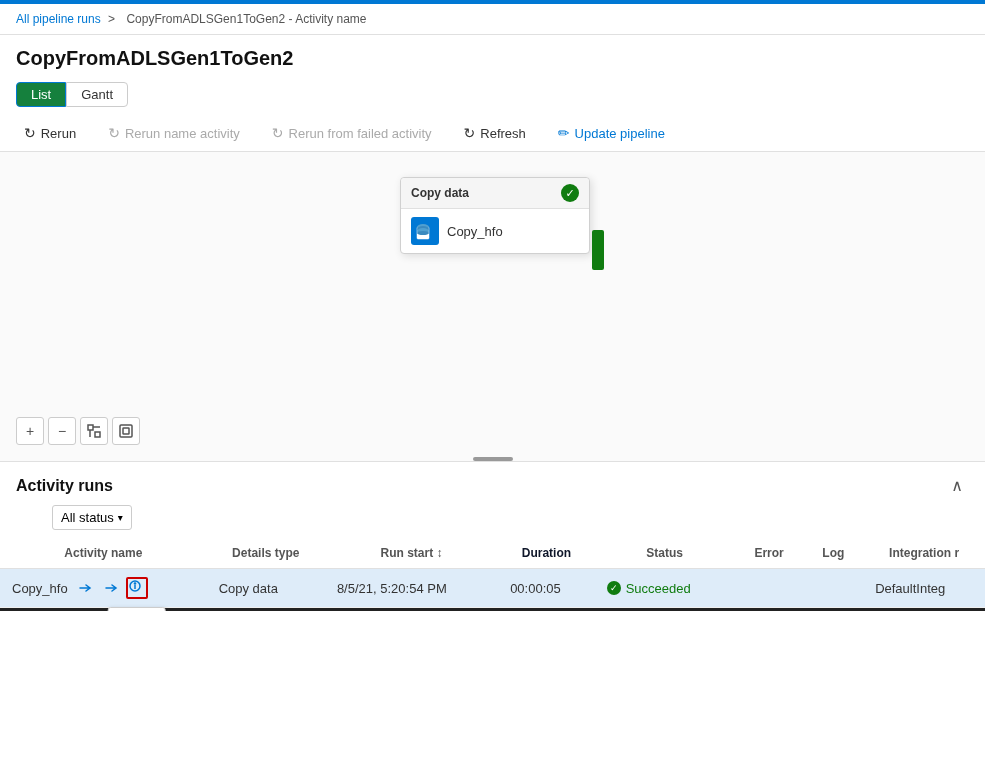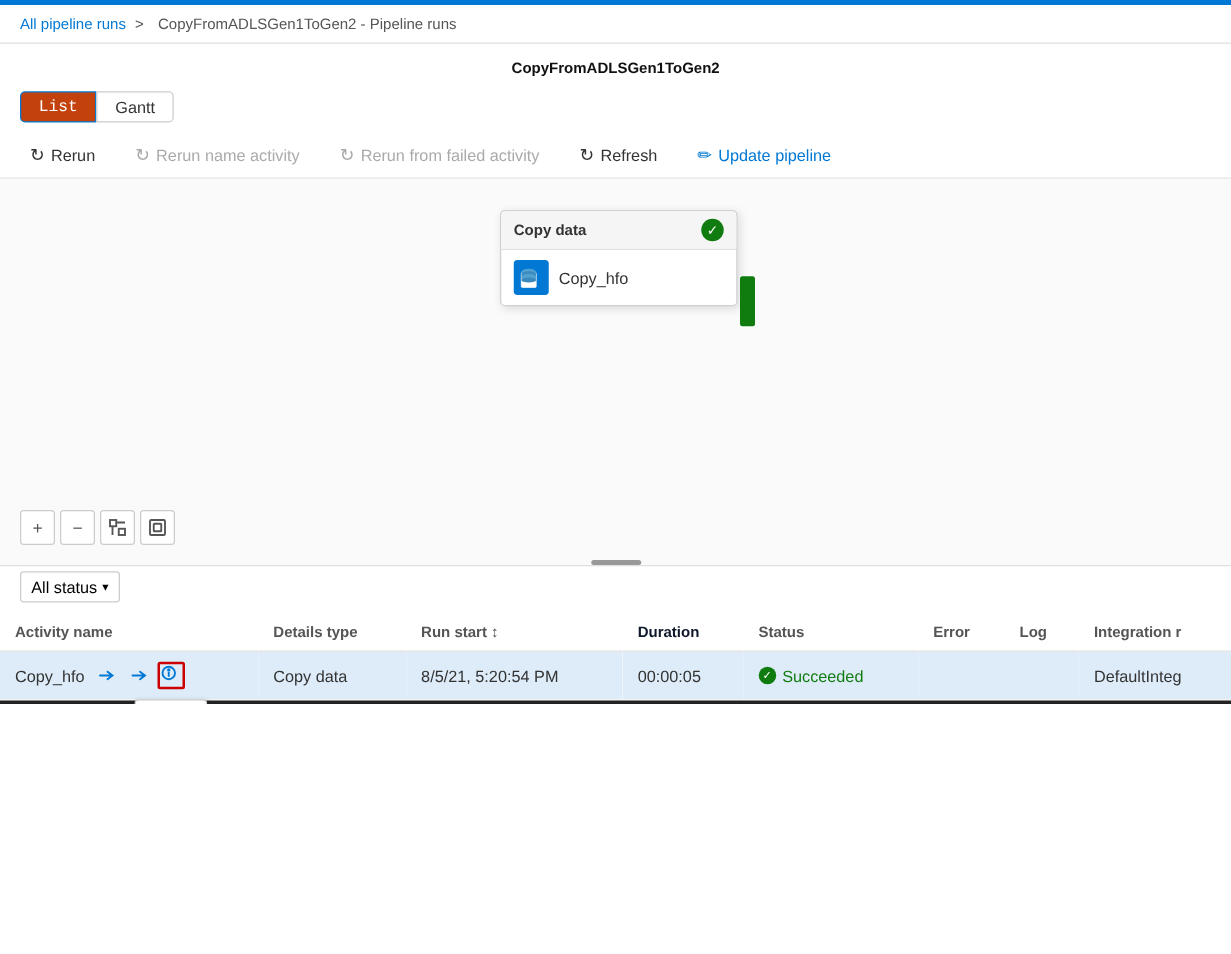--- a/index.html
+++ b/index.html
@@ -7,26 +7,26 @@
     
     
     .top-bar { height: 4px; background: #0078d4; }
     
     
     .breadcrumb { padding: 8px 16px; font-size: 12px; color: #0078d4; background: #fff; border-bottom: 1px solid #e0e0e0; }
     .breadcrumb span { color: #555; margin: 0 4px; }
     .breadcrumb a { color: #0078d4; cursor: pointer; text-decoration: none; text-align: center; }
     
     
-    .page-title { padding: 12px 16px 8px; font-size: 12px; font-weight: 600; color: #111; text-align: center; }
+    .page-title { padding: 12px 16px 8px; font-size: 20px; font-weight: 600; color: #111; }
     
     
     .view-toggle { padding: 4px 16px 8px; display: flex; gap: 0; }
     .toggle-btn { padding: 4px 14px; font-size: 13px; cursor: pointer; border: 1px solid #ccc; background: #fff; color: #333; }
-    .toggle-btn.active { background: #c2410c; color: #fff; border-color: #0078d4; border-radius: 4px 0 0 4px; font-family: Liberation Mono, monospace; }
+    .toggle-btn.active { background: #15803d; color: #fff; border-color: #0078d4; border-radius: 4px 0 0 4px; }
     .toggle-btn:last-child { border-radius: 0 4px 4px 0; }
     
     
     .toolbar { padding: 6px 16px; display: flex; align-items: center; gap: 16px; border-bottom: 1px solid #e0e0e0; }
     .toolbar-btn { display: flex; align-items: center; gap: 5px; padding: 4px 8px; font-size: 13px; color: #333; background: none; border: none; cursor: pointer; border-radius: 2px; }
     .toolbar-btn.disabled { color: #aaa; cursor: default; }
     .toolbar-btn.blue { color: #0078d4; }
     .toolbar-icon { font-size: 14px; }
     
     
@@ -53,31 +53,31 @@
     
     
     .activity-runs-section { padding: 0; }
     .section-header { padding: 12px 16px 4px; display: flex; align-items: center; justify-content: space-between; }
     .section-title { font-size: 16px; font-weight: 600; color: #111; }
     .collapse-btn { background: none; border: none; cursor: pointer; font-size: 16px; color: #555; padding: 2px 6px; }
     
     .pipeline-run-id { padding: 2px 16px 8px; font-size: 12px; color: #555; }
     .pipeline-run-id span { font-weight: 600; }
     
-    .status-filter { padding: 4px 16px 8px; }
+    .status-filter { padding: 4px 16px 8px; margin-left: 36px; }
     .status-filter-btn { display: inline-flex; align-items: center; gap: 4px; padding: 4px 8px; border: 1px solid #ccc; border-radius: 3px; background: #fff; cursor: pointer; font-size: 13px; }
     .chevron-down { font-size: 10px; }
     
     .showing-count { padding: 2px 16px 8px; font-size: 12px; color: #0078d4; }
     
     
     .table-container { overflow-x: auto; }
     table { width: 100%; border-collapse: collapse; }
     thead tr { background: #fff; border-bottom: 1px solid #e0e0e0; }
-    th { padding: 8px 12px; text-align: left; font-size: 12px; font-weight: 600; color: #555; white-space: nowrap; }
+    th { padding: 8px 12px; text-align: center; font-size: 12px; font-weight: 600; color: #555; white-space: nowrap; }
     th.sortable { cursor: pointer; }
     th.blue { color: #0f172a; }
     tbody tr { border-bottom: 1px solid #f0f0f0; }
     tbody tr.selected { background: #deecf9; }
     td { padding: 8px 12px; font-size: 13px; white-space: nowrap; }
     
     
     .row-actions { display: flex; align-items: center; gap: 4px; }
     .row-action-icon { width: 22px; height: 22px; display: flex; align-items: center; justify-content: center; cursor: pointer; color: #0078d4; font-size: 14px; border-radius: 2px; }
     .row-action-icon.highlighted { border: 2px solid #c00; border-radius: 2px; }
@@ -91,21 +91,21 @@
     .tooltip { position: absolute; top: 28px; left: 50%; transform: translateX(-50%); background: #fff; border: 1px solid #ccc; border-radius: 3px; padding: 3px 10px; font-size: 12px; color: #333; white-space: nowrap; box-shadow: 1px 1px 4px rgba(0,0,0,0.15); z-index: 10; }
   </style>
 </head>
 <body>
 
 <div class="top-bar"></div>
 
 <div class="breadcrumb">
   <a>All pipeline runs</a>
   <span>&gt;</span>
-  <span>CopyFromADLSGen1ToGen2 - Pipeline runs</span>
+  <span>CopyFromADLSGen1ToGen2 - Activity name</span>
 </div>
 
 <div class="page-title">CopyFromADLSGen1ToGen2</div>
 
 <div class="view-toggle">
   <button class="toggle-btn active">List</button>
   <button class="toggle-btn">Gantt</button>
 </div>
 
 <div class="toolbar">
@@ -170,20 +170,24 @@
         <rect x="1" y="1" width="12" height="12" rx="1"></rect>
         <rect x="4" y="4" width="6" height="6" rx="0.5"></rect>
       </svg>
     </button>
   </div>
 
   <div class="scroll-indicator"></div>
 </div>
 
 <div class="activity-runs-section">
+  <div class="section-header">
+    <span class="section-title">Activity runs</span>
+    <button class="collapse-btn">∧</button>
+  </div>
 
   <div class="status-filter">
     <button class="status-filter-btn">
       <span>All status</span>
       <span class="chevron-down">▾</span>
     </button>
   </div>
 
 
   <div class="table-container">

